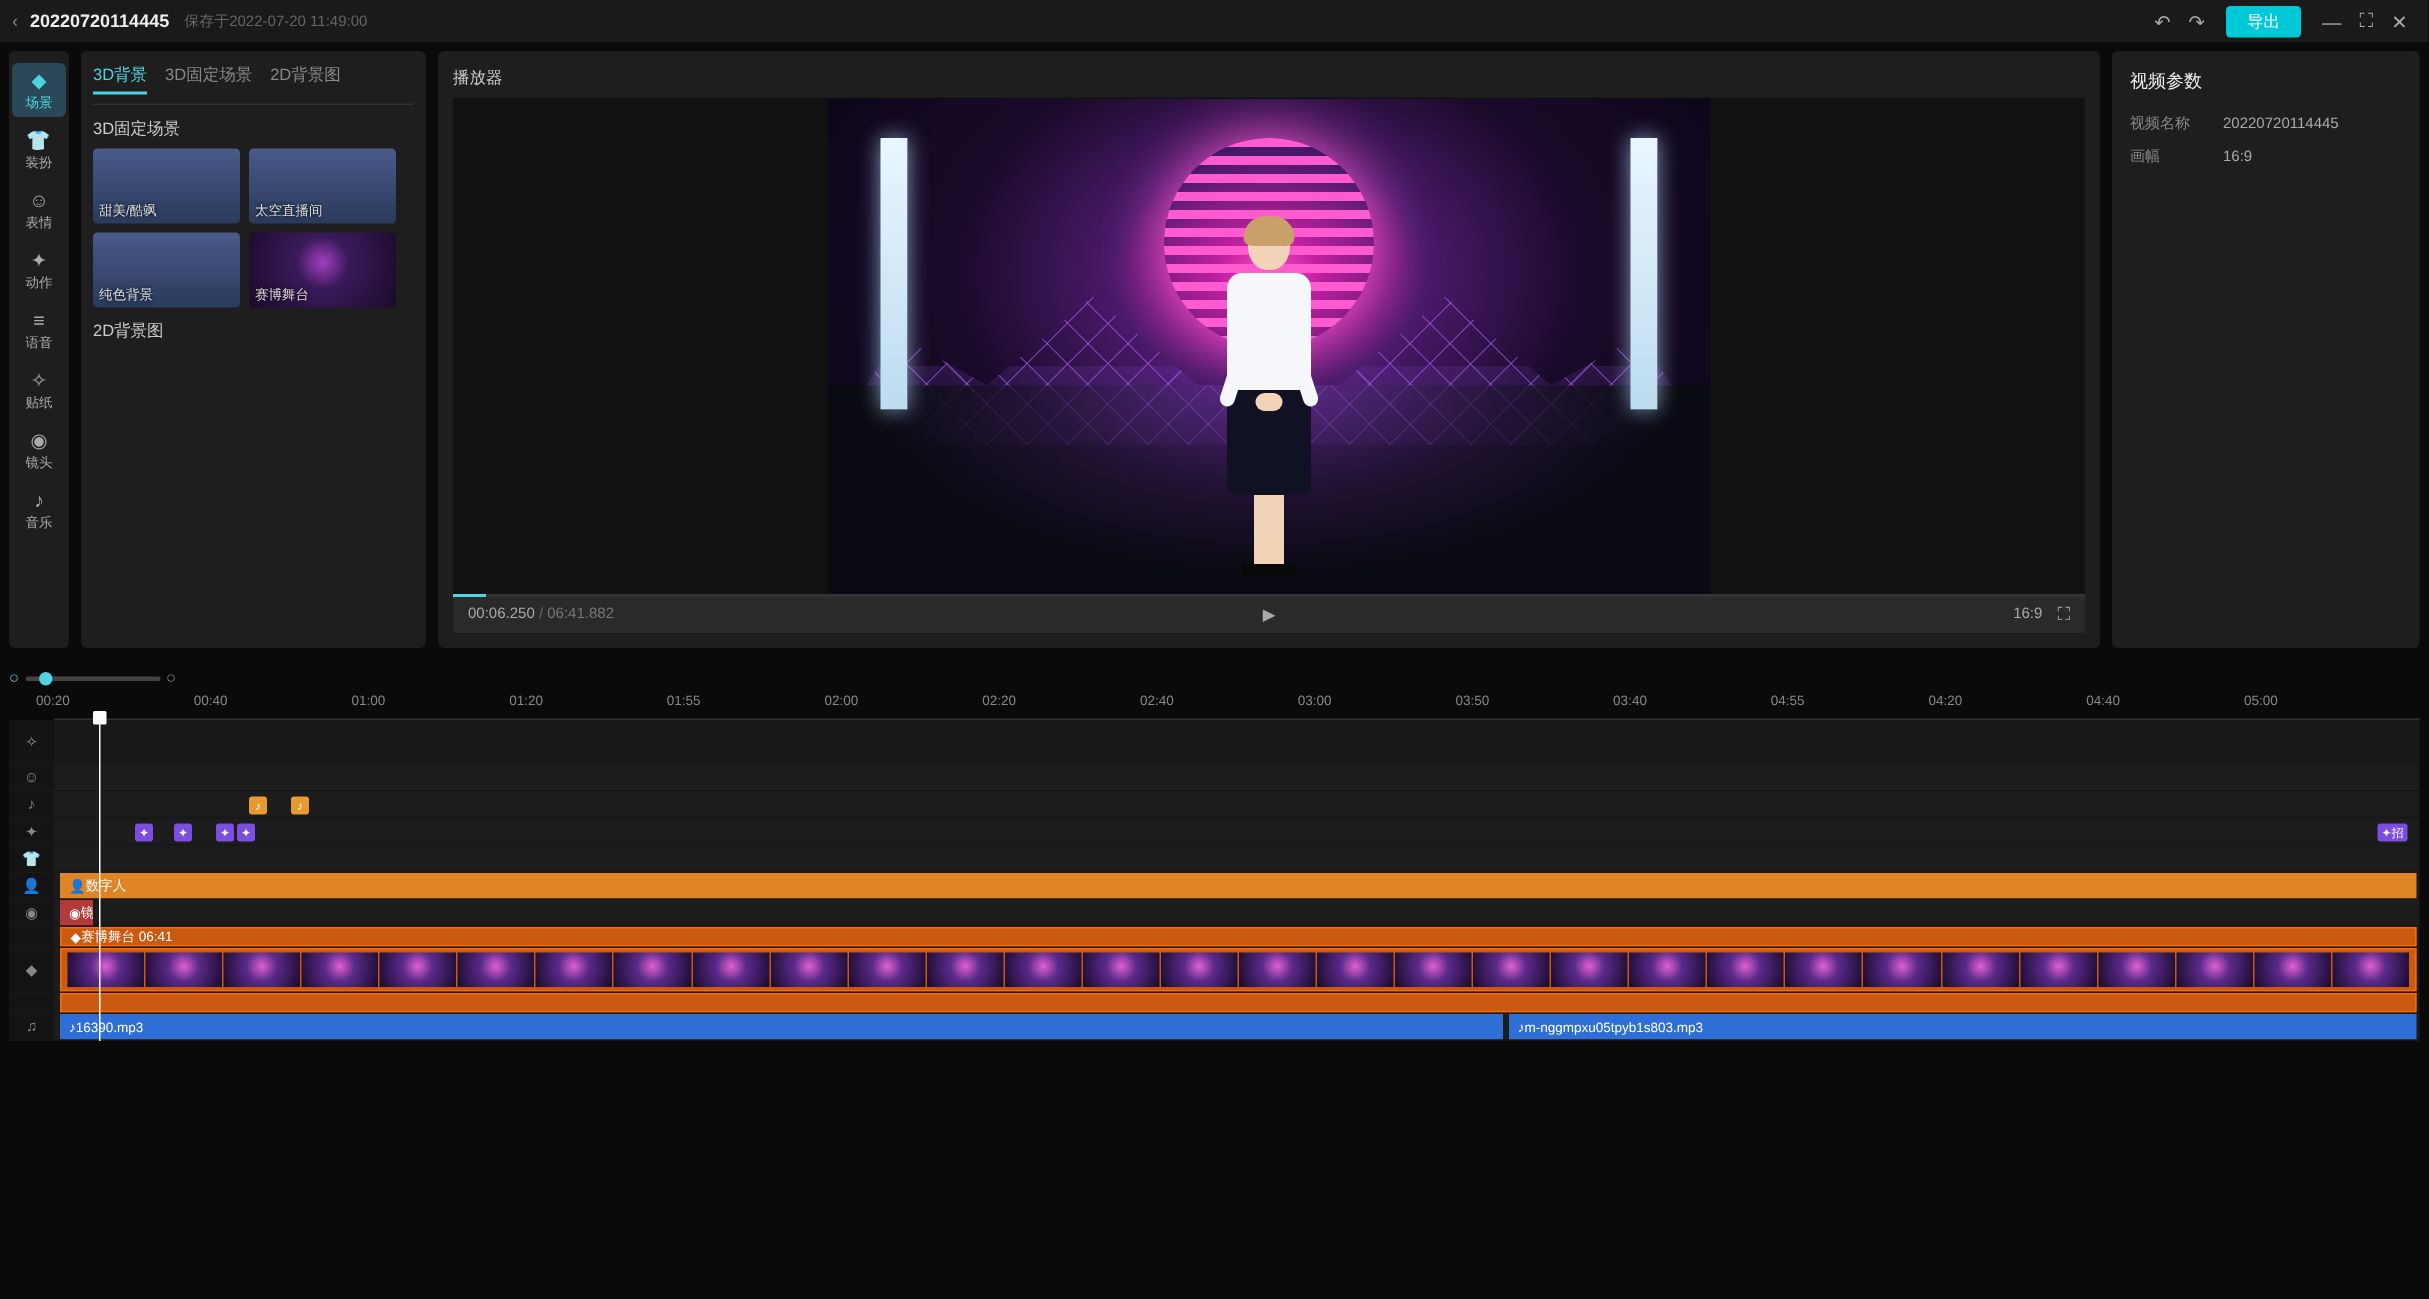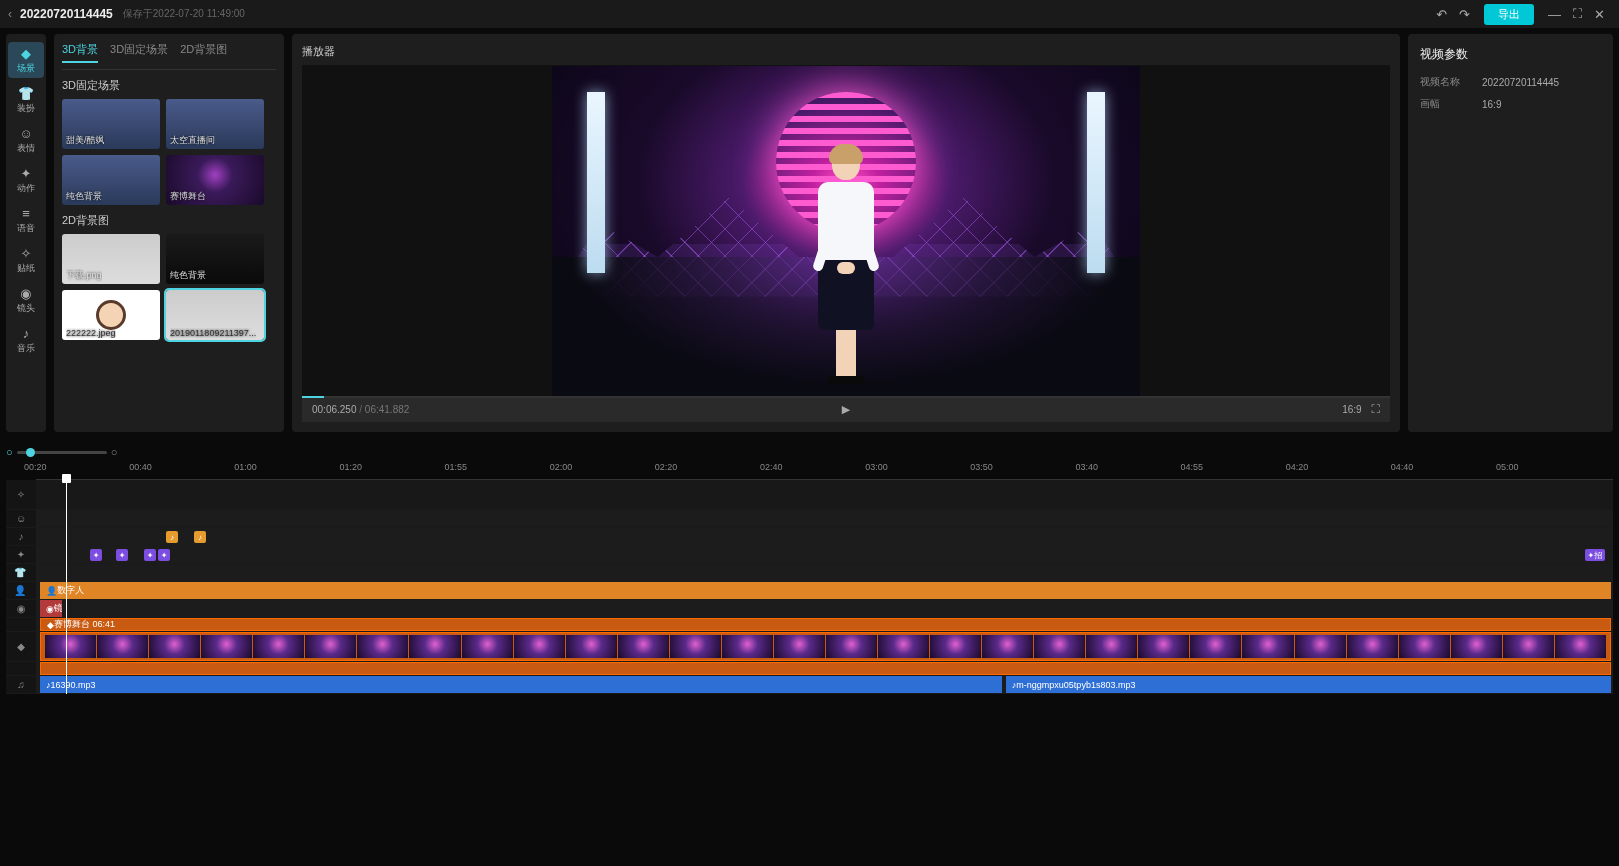--- a/index.html
+++ b/index.html
@@ -360,35 +360,20 @@
         </div>
       <div class="thumb studio">
           <span class="tlabel">纯色背景</span>
         </div>
       <div class="thumb purple">
           <span class="tlabel">赛博舞台</span>
         </div>
     </div>
 
     <div class="section-title">2D背景图</div>
-    <div class="thumb-row">
-      <div class="thumb light">
-          <span class="tlabel">下载.png</span>
-        </div>
-      <div class="thumb dark">
-          <span class="tlabel">纯色背景</span>
-        </div>
-      <div class="thumb avatar">
-          <div class="face"></div>
-          <span class="tlabel" style="color:#333">222222.jpeg</span>
-        </div>
-      <div class="thumb light selected">
-          <span class="tlabel" style="color:#333">2019011809211397...</span>
-        </div>
-    </div>
   </div>
 
   <div class="preview-panel">
     <div class="preview-header">播放器</div>
     <div class="preview-stage">
       <div class="stage-img">
         <div class="sun"></div>
         <div class="mountains"></div>
         <div class="floor"></div>
         <div class="pillar left"></div>

